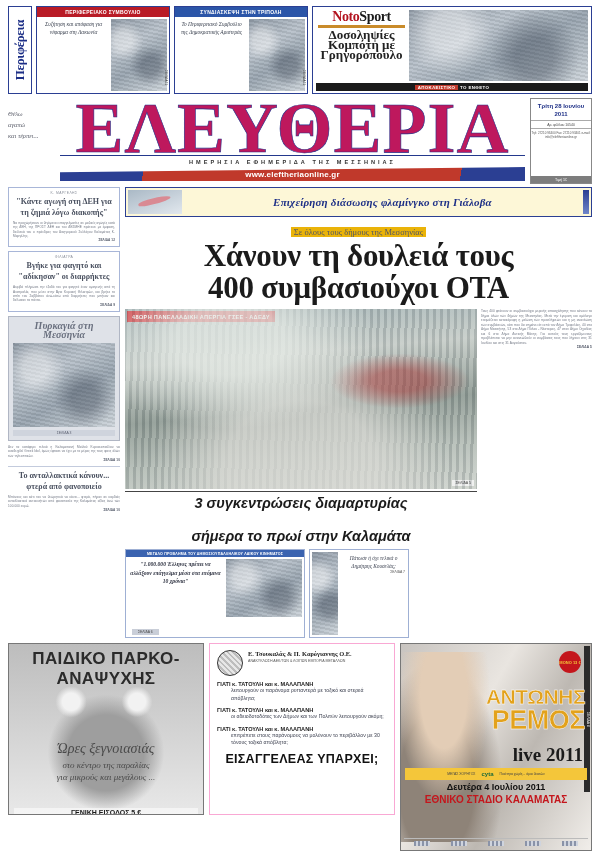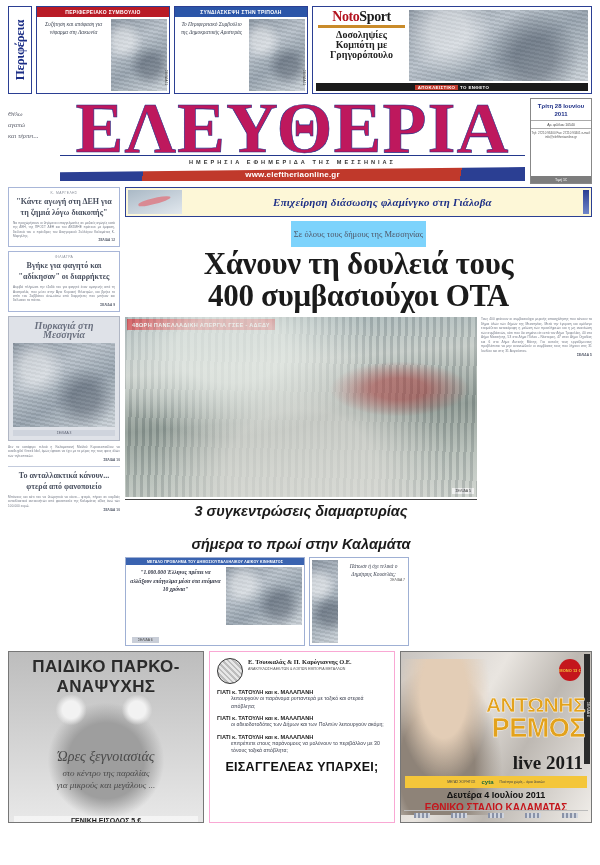--- a/index.html
+++ b/index.html
@@ -73,21 +73,21 @@
   .noto { display: flex; flex-direction: column; background: #fff; height: 100%; }
   .noto-top { display: flex; flex: 1; }
   .noto-left { width: 96px; padding: 3px 2px 0 3px; text-align: center; }
   .noto-logo {
     font-family: "Liberation Serif", serif; font-weight: bold;
     font-size: 14px; color: #b3121e; letter-spacing: -.4px; line-height: 14px;
   }
   .noto-logo i { color: #1b1b1b; font-style: normal; }
   .noto-bar { height: 2.5px; background: #c98b2a; margin: 1px 2px 2px; }
   .noto-head {
-    font-size: 10px; line-height: 10px; font-weight: bold; color: #222;
+    font-size: 13px; line-height: 10px; font-weight: bold; color: #222;
     font-family: "Liberation Serif", serif;
   }
   .noto-photo { flex: 1; margin: 3px 3px 0 0; }
   .noto-strap {
     background: #1b1b1b; color: #fff; font-size: 4.4px; font-weight: bold;
     text-align: center; padding: 1.5px 0; margin: 2px 3px 2px;
     letter-spacing: .4px;
   }
   .noto-strap em { background:#c0392b; font-style:normal; padding:0 3px; }
 
@@ -160,22 +160,22 @@
   }
   .flamingo-text {
     flex: 1; display: flex; align-items: center; justify-content: center;
     font-family: "Liberation Serif", serif; font-weight: bold; font-style: italic;
     font-size: 11px; color: #1d2f86; letter-spacing: .2px;
   }
   .flamingo-side { width: 6px; background: linear-gradient(#2b3f93,#6f85c9); margin:2px; }
 
   .lead-kicker {
     text-align: center; font-family: "Liberation Serif", serif;
-    font-size: 8.5px; color: #4e5566; background: #7dd3fc;
-    display: inline-block; padding: 8px 3px;
+    font-size: 8.5px; color: #4e5566; background: #eab308;
+    display: inline-block; padding: 0 3px;
   }
   .lead-kicker-wrap { text-align: center; margin-bottom: 1px; }
   .lead-head {
     font-family: "Liberation Serif", serif; font-weight: bold;
     font-size: 31px; line-height: 32px; color: #1b1b1b;
     text-align: center; letter-spacing: -.3px;
   }
 
   .leadrow { display: flex; gap: 4px; margin-top: 5px; }
   .leadphoto-wrap { width: 352px; position: relative; }
@@ -278,21 +278,21 @@
   .law-name { font-size: 6.4px; font-weight: bold; color: #1b1b1b; font-family: "Liberation Serif", serif; }
   .law-sub { font-size: 3.6px; color: #555; line-height: 5px; margin-top: 2px; }
   .law-block { margin-top: 5px; }
   .law-q { font-size: 5.6px; font-weight: bold; color: #1b1b1b; }
   .law-p { font-size: 5.2px; color: #3d4150; line-height: 7.6px; padding-left: 14px; }
   .law-end {
     text-align: center; font-size: 12.5px; font-weight: bold; color: #111;
     margin-top: 5px; letter-spacing: .3px;
   }
 
-  .ad-remos { flex: 1; height: 172px; border: 1px solid #777; position: relative; overflow: hidden; background: #ffffff; }
+  .ad-remos { flex: 1; height: 208px; border: 1px solid #777; position: relative; overflow: hidden; background: #ffffff; }
   .remos-photo {
     position: absolute; inset: 0;
     background: linear-gradient(120deg,#c8c4c0 0%, #e9e5e0 38%, #bdb8b2 62%, #f1eeea 100%);
   }
   .remos-photo::after{
     content:""; position:absolute; left:-6%; top:4%; width:62%; height:92%;
     background: radial-gradient(ellipse at 46% 22%, #e3cdb6 0 26%, rgba(0,0,0,0) 52%),
                 radial-gradient(ellipse at 40% 70%, #8e8378 0 38%, rgba(0,0,0,0) 66%);
   }
   .remos-badge {

